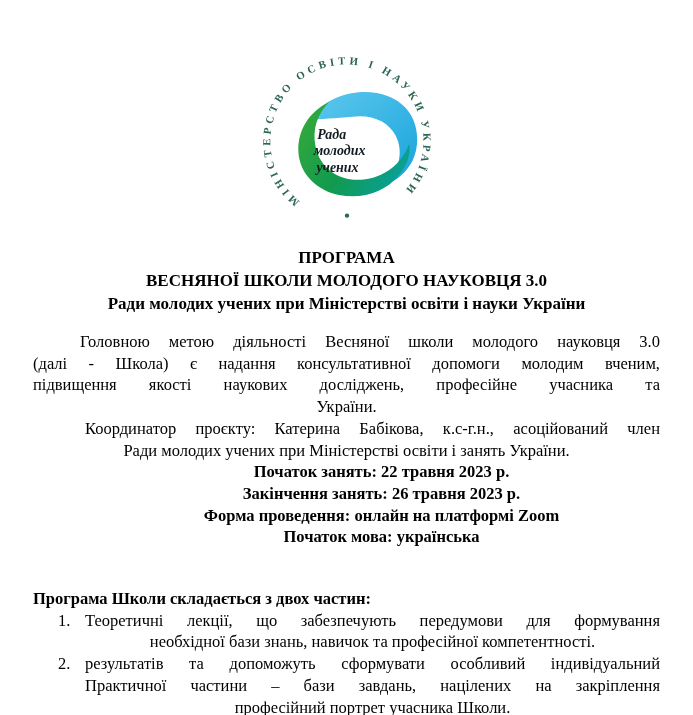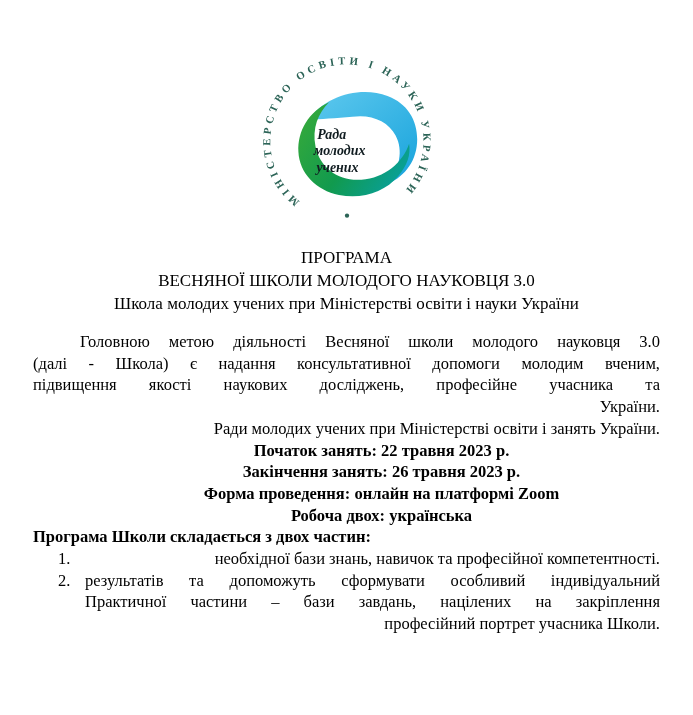--- a/index.html
+++ b/index.html
@@ -12,30 +12,30 @@
   .logo-wrap svg{display:block;margin:0 auto;}
   .ring-text{
     font-family:"Liberation Serif",serif;font-size:12px;font-weight:bold;
     letter-spacing:4.2px;fill:#2c6457;
   }
   .logo-center-line{
     font-family:"Liberation Serif",serif;font-weight:bold;font-style:italic;
     font-size:15.5px;fill:#101c20;
   }
   
-  .title-block{margin-top:15px;text-align:center;font-weight:normal;
+  .title-block{margin-top:15px;text-align:center;font-weight:bold;
     font-size:17px;line-height:23px;}
   
   .content{margin-top:16px;padding:0 33px;font-size:16.5px;line-height:21.7px;}
   .jline{text-align:justify;text-align-last:justify;}
-  .lline{text-align:right;}
+  .lline{text-align:center;}
   .indent1{padding-left:47px;}
   .indent2{padding-left:52px;}
   .details-block{margin-left:70px;text-align:center;font-weight:bold;}
-  .program-heading{font-weight:bold;text-align:left;}
+  .program-heading{font-weight:bold;text-align:left;margin-top:40px;}
   .li{position:relative;padding-left:52px;}
   .li-num{position:absolute;left:25px;top:0;}
 </style>
 </head>
 <body>
 
 <div class="page">
 
   <div class="logo-wrap">
     <svg width="180" height="180" viewBox="0 0 200 200">
@@ -57,48 +57,50 @@
       <circle cx="100" cy="183" r="2.4" fill="#2c6457"></circle>
       <text class="logo-center-line" x="67" y="98">Рада</text>
       <text class="logo-center-line" x="63" y="116">молодих</text>
       <text class="logo-center-line" x="66" y="134">учених</text>
     </svg>
   </div>
 
   <div class="title-block">
     <div>ПРОГРАМА</div>
     <div>ВЕСНЯНОЇ ШКОЛИ МОЛОДОГО НАУКОВЦЯ 3.0</div>
-    <div>Школа молодих учених при Міністерстві освіти і науки України</div>
+    <div>Ради молодих учених при Міністерстві освіти і науки України</div>
   </div>
 
   <div class="content">
 
     <div>
       <div class="jline indent1">Головною метою діяльності Весняної школи молодого науковця 3.0</div>
       <div class="jline">(далі - Школа) є надання консультативної допомоги молодим вченим,</div>
       <div class="jline">підвищення якості наукових досліджень, професійне учасника та</div>
       <div class="lline">України.</div>
     </div>
 
     <div>
+      <div class="jline indent2">Координатор проєкту: Катерина Бабікова, к.с-г.н., асоційований член</div>
       <div class="lline">Ради молодих учених при Міністерстві освіти і занять України.</div>
     </div>
 
     <div class="details-block">
       <div>Початок занять: 22 травня 2023 р.</div>
       <div>Закінчення занять: 26 травня 2023 р.</div>
       <div>Форма проведення: онлайн на платформі Zoom</div>
-      <div>Робоча двох: українська</div>
+      <div>Початок мова: українська</div>
     </div>
 
     <div class="program-heading">Програма Школи складається з двох частин:</div>
 
     <div>
       <div class="li">
         <span class="li-num">1.</span>
+        <div class="jline">Теоретичні лекції, що забезпечують передумови для формування</div>
         <div class="lline">необхідної бази знань, навичок та професійної компетентності.</div>
       </div>
       <div class="li">
         <span class="li-num">2.</span>
         <div class="jline">результатів та допоможуть сформувати особливий індивідуальний</div>
         <div class="jline">Практичної частини – бази завдань, націлених на закріплення</div>
         <div class="lline">професійний портрет учасника Школи.</div>
       </div>
     </div>
 

